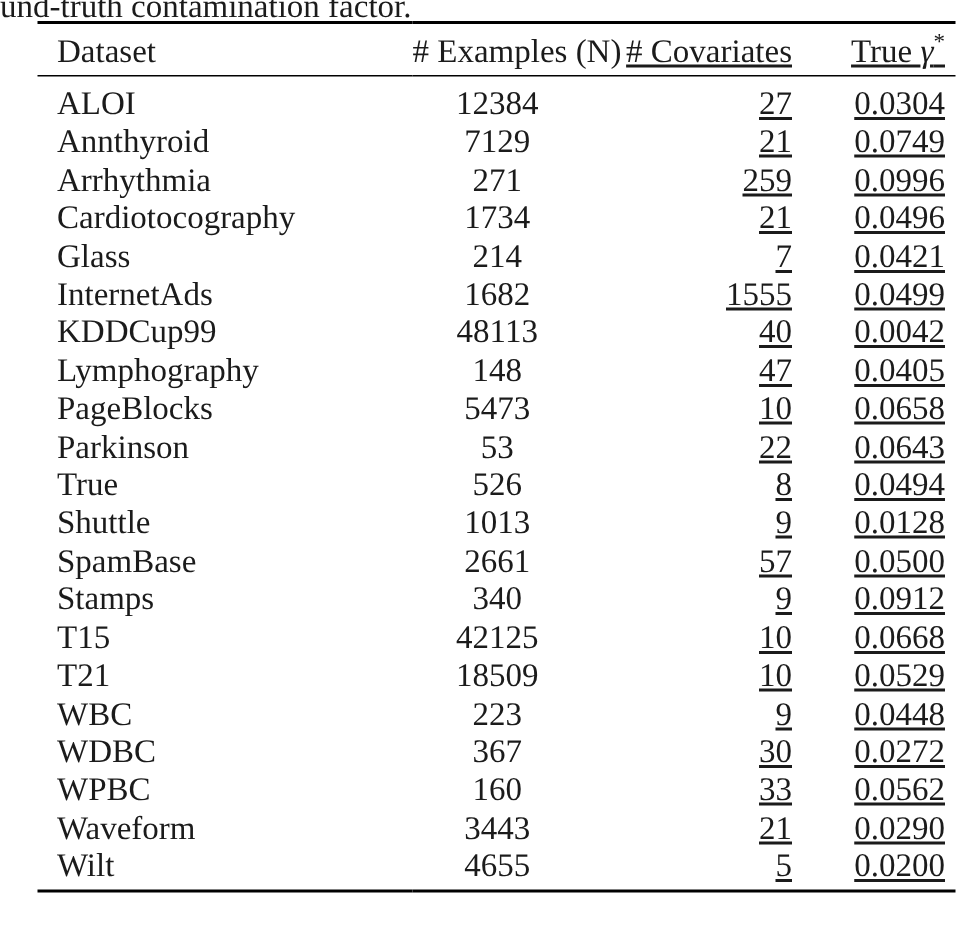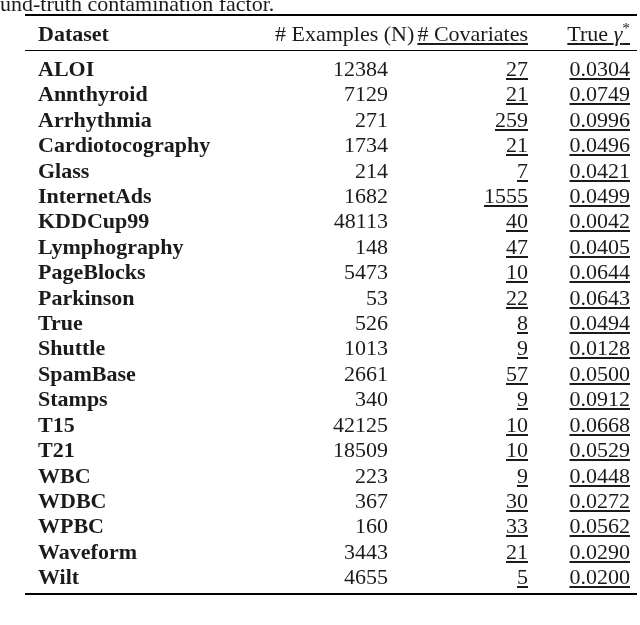--- a/index.html
+++ b/index.html
@@ -42,22 +42,22 @@
     padding: 0 0 3px 0;
     border-bottom: 1.5px solid #000;
     white-space: nowrap;
   }
   td {
     line-height: 25.4px;
     padding: 0;
     white-space: nowrap;
     overflow: hidden;
   }
-  .c1 { text-align: left;  padding-left: 13px; font-weight: bold; }
-  .c2 { text-align: right; }
+  .c1 { text-align: left;  padding-left: 13px; }
+  .c2 { text-align: center; }
   .c3 { text-align: right; text-decoration: underline; }
   .c4 { text-align: right; padding-right: 7px; text-decoration: underline; }
   tbody tr:first-child td { padding-top: 5px; }
   tbody tr:last-child  td { padding-bottom: 3px; }
   .gamma { font-style: italic; }
   th sup { font-size: 70%; line-height: 0; }
 </style>
 </head>
 <body>
 
@@ -125,21 +125,21 @@
         <tr>
           <td class="c1">Lymphography</td>
           <td class="c2">148</td>
           <td class="c3">47</td>
           <td class="c4">0.0405</td>
         </tr>
         <tr>
           <td class="c1">PageBlocks</td>
           <td class="c2">5473</td>
           <td class="c3">10</td>
-          <td class="c4">0.0644</td>
+          <td class="c4">0.0658</td>
         </tr>
         <tr>
           <td class="c1">Parkinson</td>
           <td class="c2">53</td>
           <td class="c3">22</td>
           <td class="c4">0.0643</td>
         </tr>
         <tr>
           <td class="c1">True</td>
           <td class="c2">526</td>

